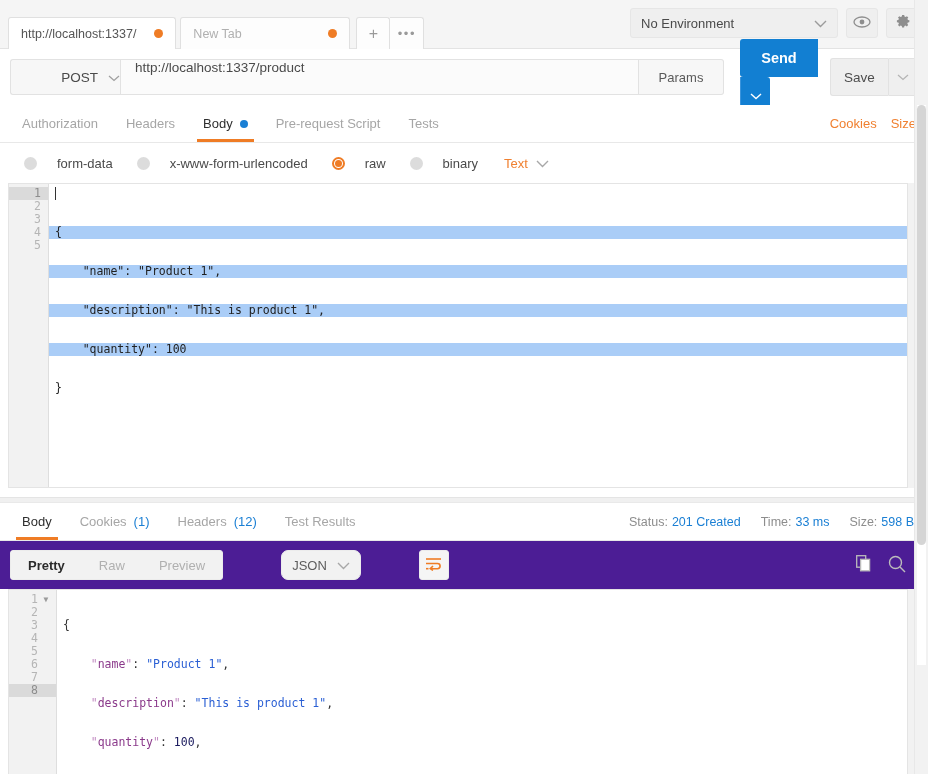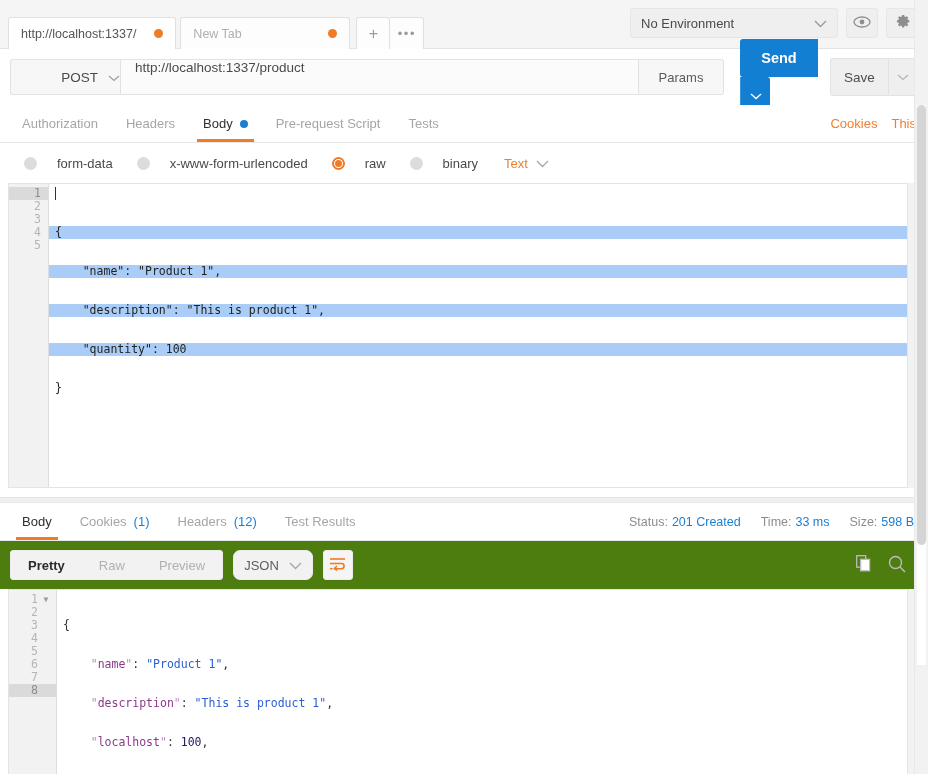--- a/index.html
+++ b/index.html
@@ -227,22 +227,22 @@
   }
   .resp-meta {
     margin-left: auto; display: flex; align-items: center; gap: 20px;
     padding-right: 14px; font-size: 12.5px; color: #8d8d8d;
   }
   .resp-meta b { font-weight: normal; color: #1a7fd4; margin-left: 4px; }
   .count-blue { color: #1a7fd4; }
 
   .resp-toolbar {
     position: absolute; left: 0; top: 541px; width: 928px; height: 48px;
-    background: #4d7c0f;
-    display: flex; align-items: center; padding-left: 10px;
+    background: #4c1d95;
+    display: flex; align-items: center; padding-left: 10px; gap: 48px;
   }
   .seg {
     height: 30px; display: flex; align-items: center;
     background: #f2f2f2; border: 1px solid #ececec; border-radius: 3px;
   }
   .seg-item {
     padding: 0 17px; height: 28px; display: flex; align-items: center;
     font-size: 13px; color: #b0b0b0; cursor: pointer;
   }
   .seg-item.active { color: #2b2b2b; font-weight: bold; background: #f2f2f2; }
@@ -390,21 +390,21 @@
       <span class="rtab-dot"></span>
     </div>
     <div class="rtab">
       <span>Pre-request Script</span>
     </div>
     <div class="rtab">
       <span>Tests</span>
     </div>
     <div class="reqtabs-right">
       <span class="link-orange">Cookies</span>
-      <span class="link-orange">This</span>
+      <span class="link-orange">Size</span>
     </div>
   </div>
 
   <div class="bodytypes">
     <div class="radio-item">
       <span class="radio"></span>
       <span>form-data</span>
     </div>
     <div class="radio-item">
       <span class="radio"></span>
@@ -531,21 +531,21 @@
       <div class="gnum resp">5</div>
       <div class="gnum resp">6</div>
       <div class="gnum resp">7</div>
       <div class="gnum resp active">8</div>
       <div class="fold">▼</div>
     </div>
     <div class="code-area">
       <div class="cline"><span class="p">{</span></div>
       <div class="cline"><span class="p">    </span><span class="q">"</span><span class="k">name</span><span class="q">"</span><span class="p">: </span><span class="s">"Product 1"</span><span class="p">,</span></div>
       <div class="cline"><span class="p">    </span><span class="q">"</span><span class="k">description</span><span class="q">"</span><span class="p">: </span><span class="s">"This is product 1"</span><span class="p">,</span></div>
-      <div class="cline"><span class="p">    </span><span class="q">"</span><span class="k">localhost</span><span class="q">"</span><span class="p">: </span><span class="n">100</span><span class="p">,</span></div>
+      <div class="cline"><span class="p">    </span><span class="q">"</span><span class="k">quantity</span><span class="q">"</span><span class="p">: </span><span class="n">100</span><span class="p">,</span></div>
       
       
       
       
     </div>
   </div>
 
   <div class="right-edge"></div>
   <div class="vscroll"></div>
   <div class="vscroll-thumb"></div>

